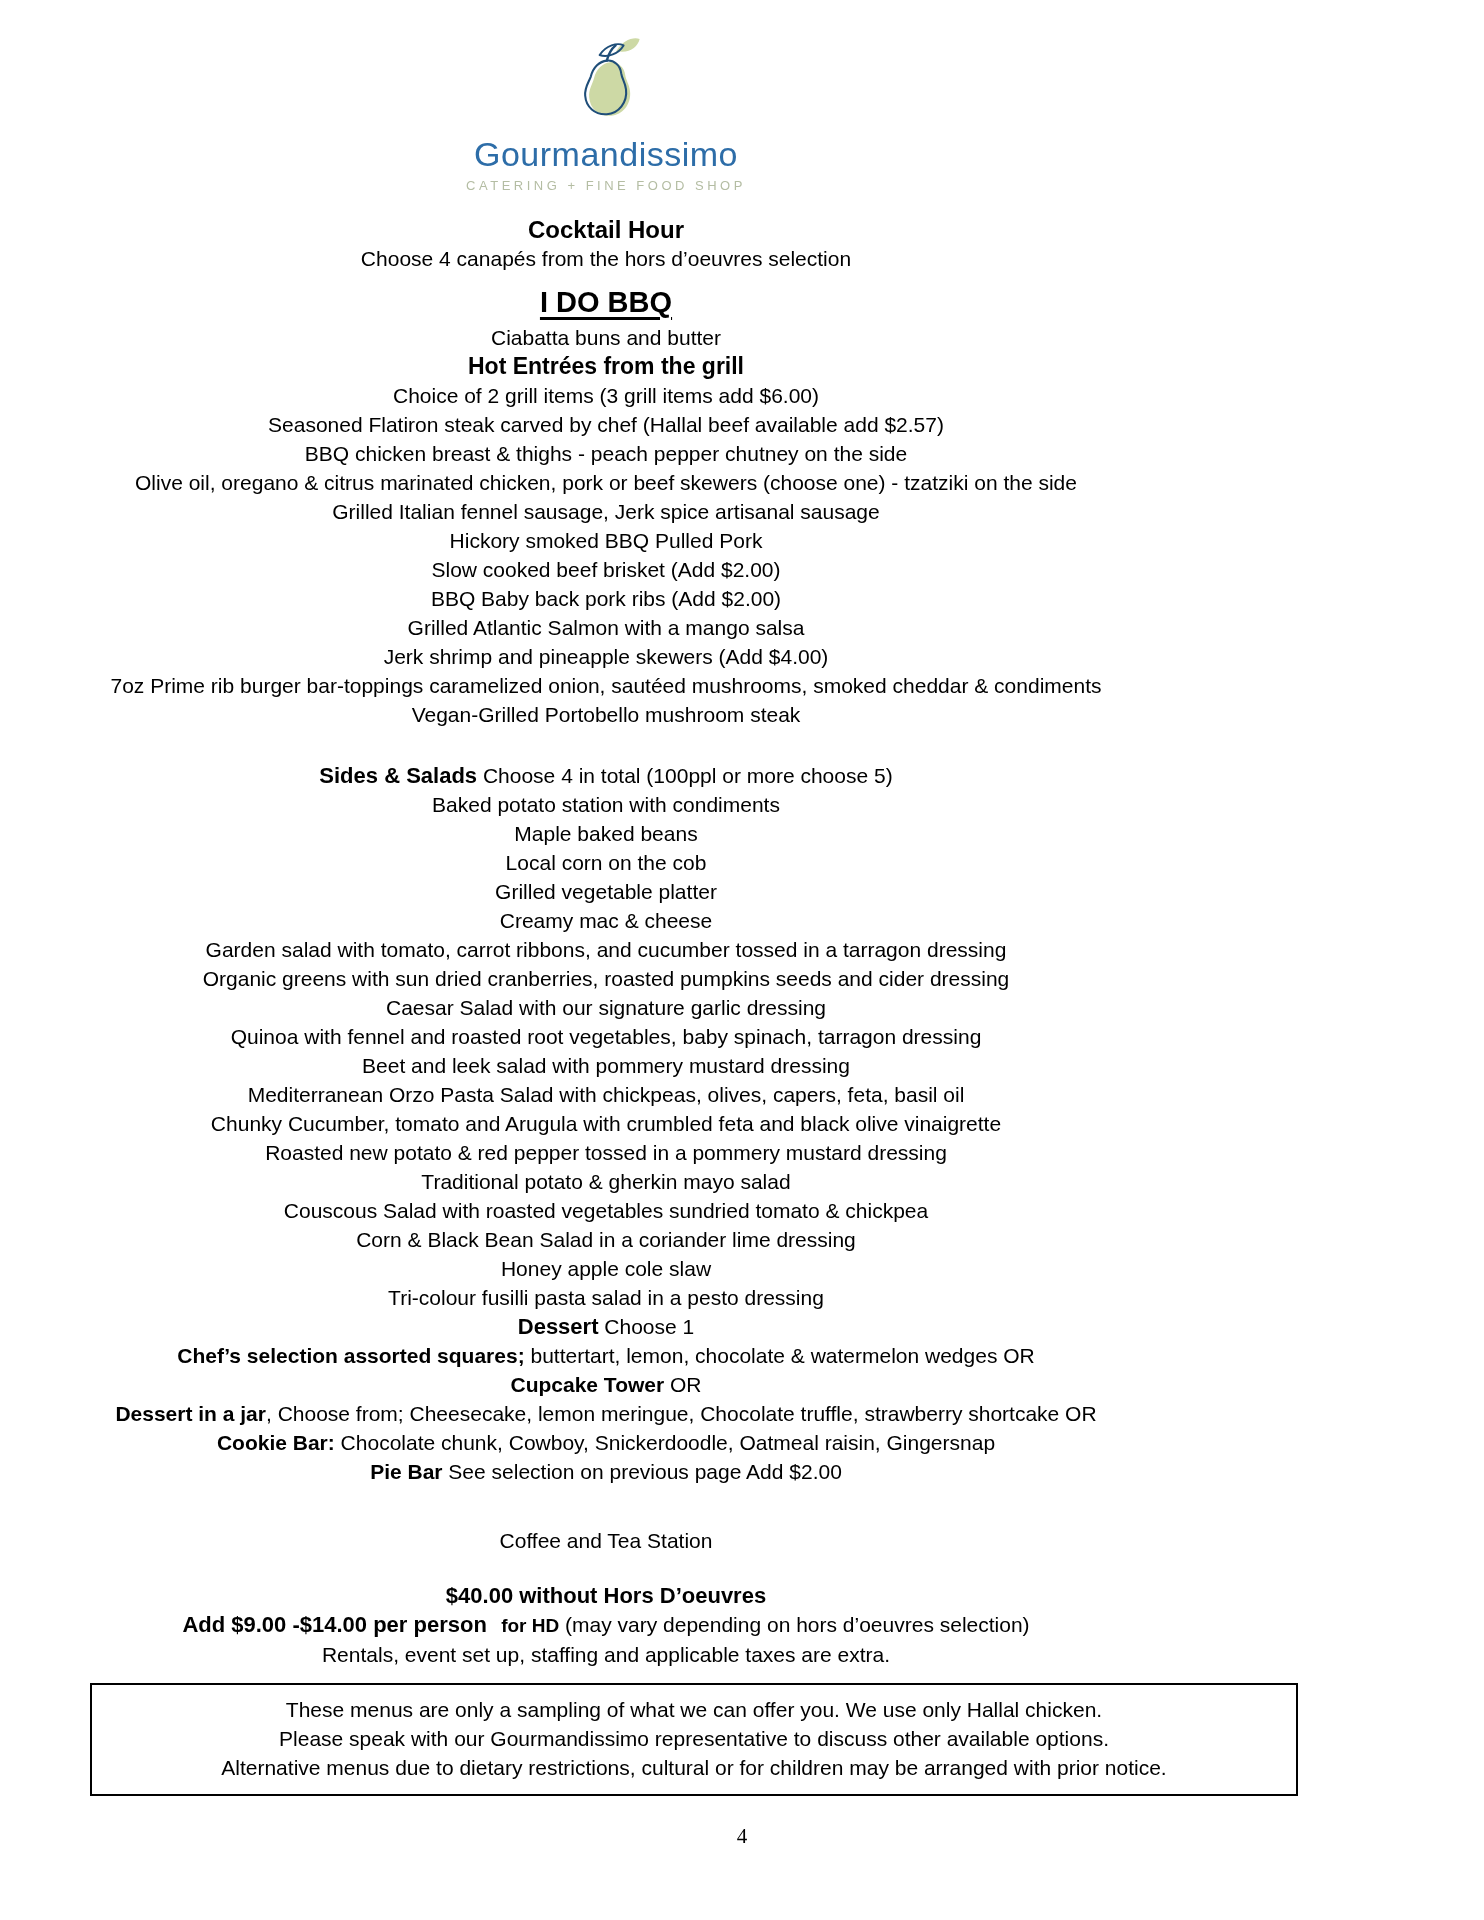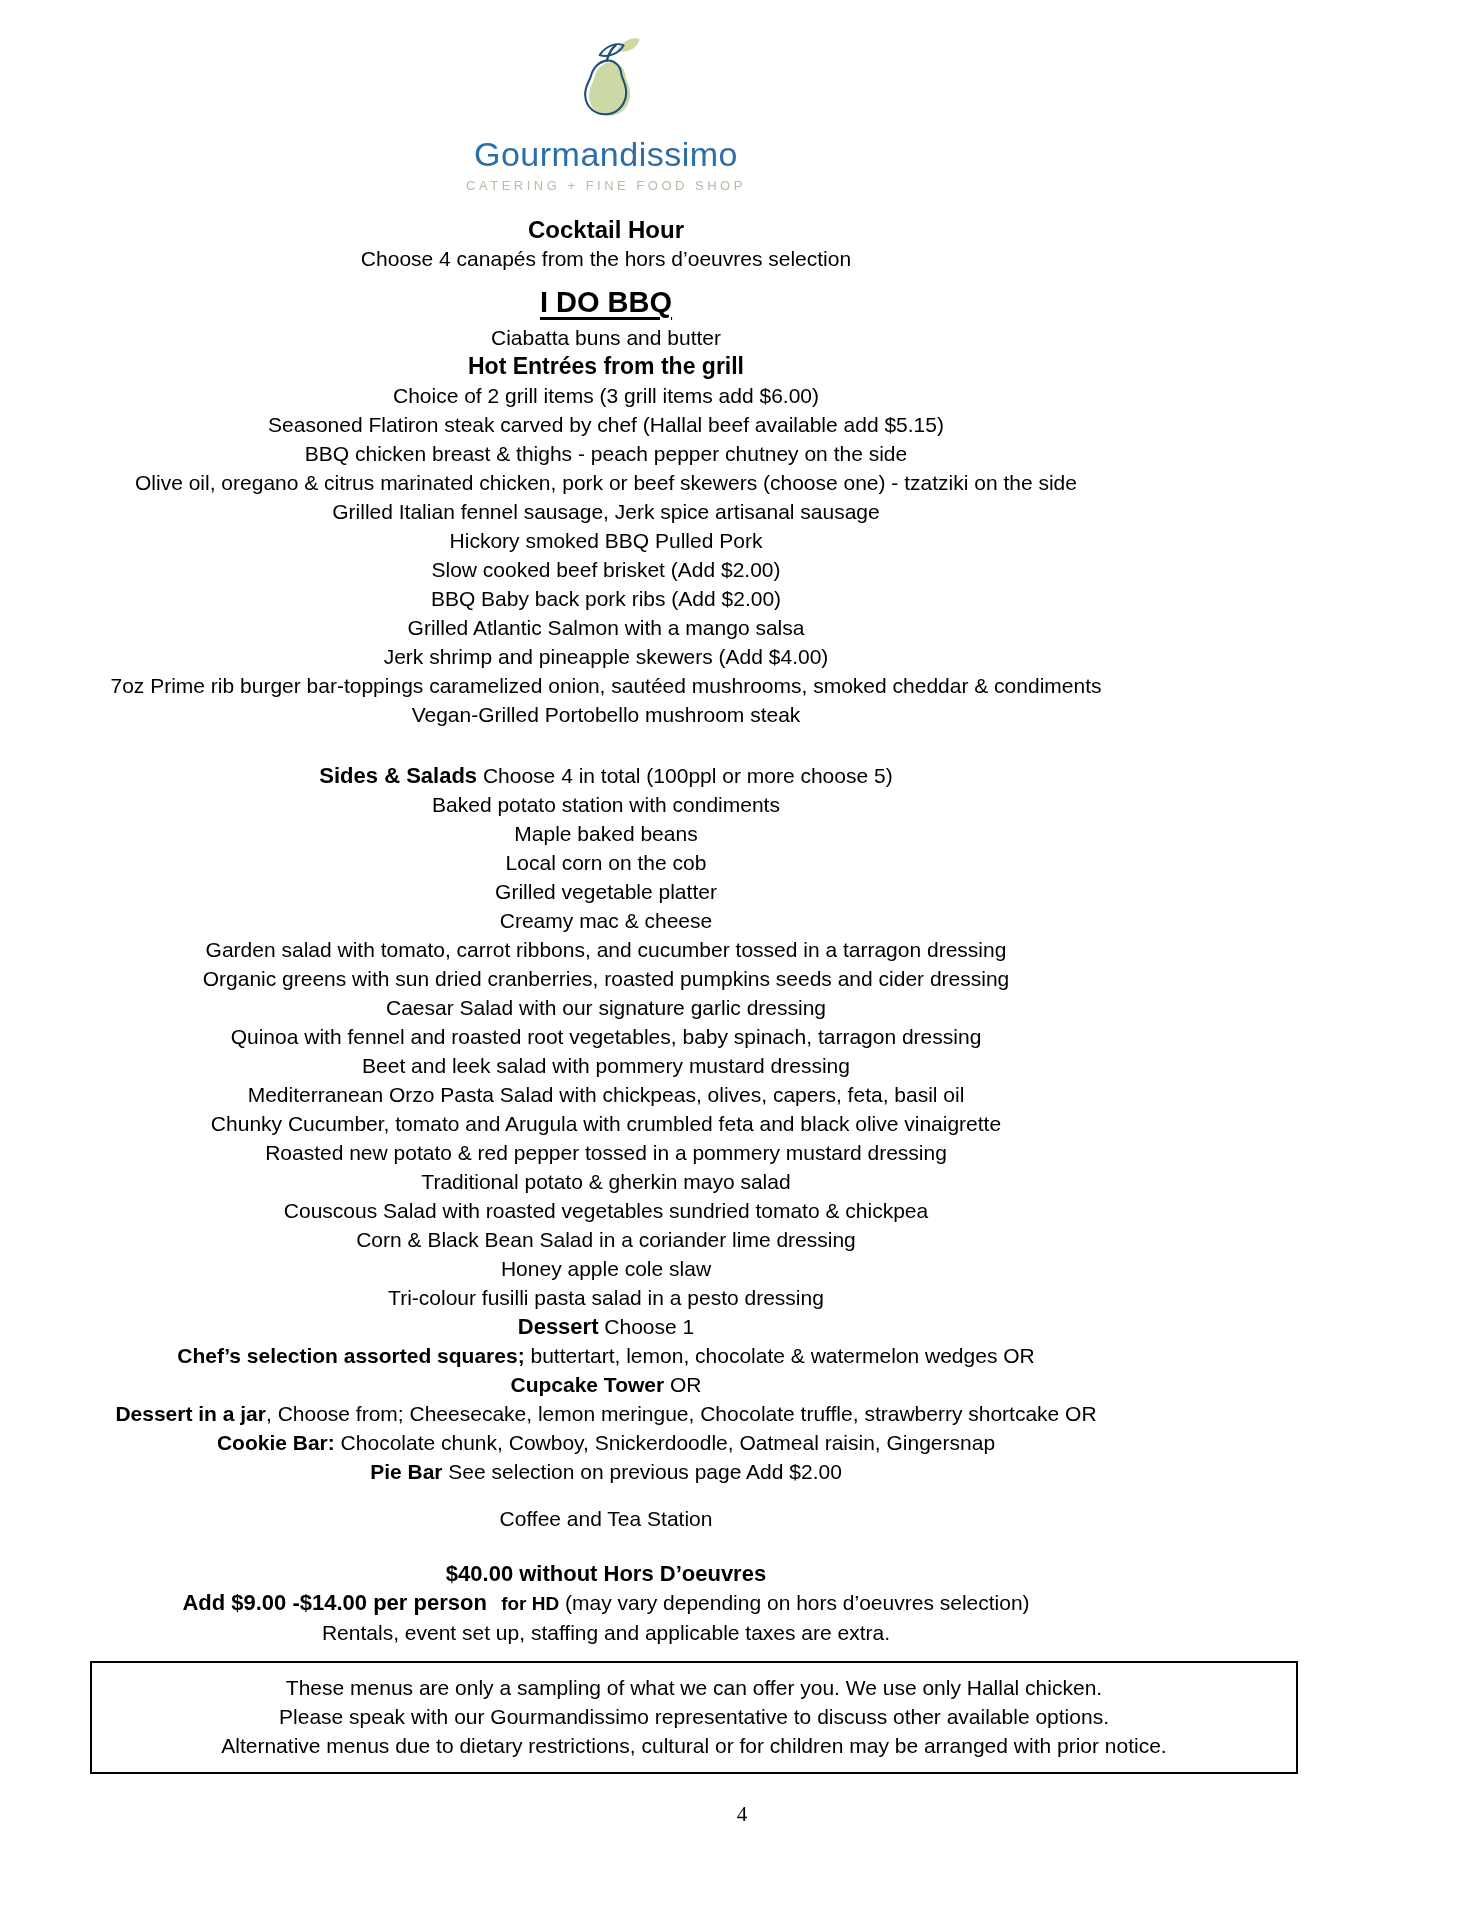--- a/index.html
+++ b/index.html
@@ -28,21 +28,21 @@
   .menu-title {
     display: inline-block;
     font-size: 29px; font-weight: 700; line-height: 34px;
     margin-top: 12px; margin-bottom: 4px;
     text-decoration: underline;
     text-decoration-thickness: 2.5px;
     text-underline-offset: 5px;
   }
   .h-grill { font-size: 23px; font-weight: 700; line-height: 29px; }
   .sides-head { margin-top: 32px; }
-  .coffee-line { margin-top: 18px; }
+  .coffee-line { margin-top: 40px; }
   .price-1 { margin-top: 26px; font-size: 22px; font-weight: 700; line-height: 29px; }
   .price-2 { font-size: 21px; line-height: 29px; }
   .price-2 .big { font-size: 22px; font-weight: 700; }
   .price-2 .hd  { font-size: 19px; font-weight: 700; padding-left: 9px; }
 
   .notice {
     margin: 14px 0 0 90px;
     width: 1208px;
     border: 2px solid #000;
     padding: 10px 20px 12px 20px;
@@ -85,21 +85,21 @@
     <div class="h-cocktail">Cocktail Hour</div>
     <div class="line">Choose 4 canapés from the hors d’oeuvres selection</div>
 
     <div><span class="menu-title">I DO BBQ</span></div>
 
     <div class="line">Ciabatta buns and butter</div>
 
     <div class="h-grill">Hot Entrées from the grill</div>
     <div class="line">Choice of 2 grill items (3 grill items add $6.00)</div>
 
-    <div class="line">Seasoned Flatiron steak carved by chef (Hallal beef available add $5.15)</div>
+    <div class="line">Seasoned Flatiron steak carved by chef (Hallal beef available add $2.57)</div>
     <div class="line">BBQ chicken breast &amp; thighs - peach pepper chutney on the side</div>
     <div class="line">Olive oil, oregano &amp; citrus marinated chicken, pork or beef skewers (choose one) - tzatziki on the side</div>
     <div class="line">Grilled Italian fennel sausage, Jerk spice artisanal sausage</div>
     <div class="line">Hickory smoked BBQ Pulled Pork</div>
     <div class="line">Slow cooked beef brisket (Add $2.00)</div>
     <div class="line">BBQ Baby back pork ribs (Add $2.00)</div>
     <div class="line">Grilled Atlantic Salmon with a mango salsa</div>
     <div class="line">Jerk shrimp and pineapple skewers (Add $4.00)</div>
     <div class="line">7oz Prime rib burger bar-toppings caramelized onion, sautéed mushrooms, smoked cheddar &amp; condiments</div>
     <div class="line">Vegan-Grilled Portobello mushroom steak</div>

